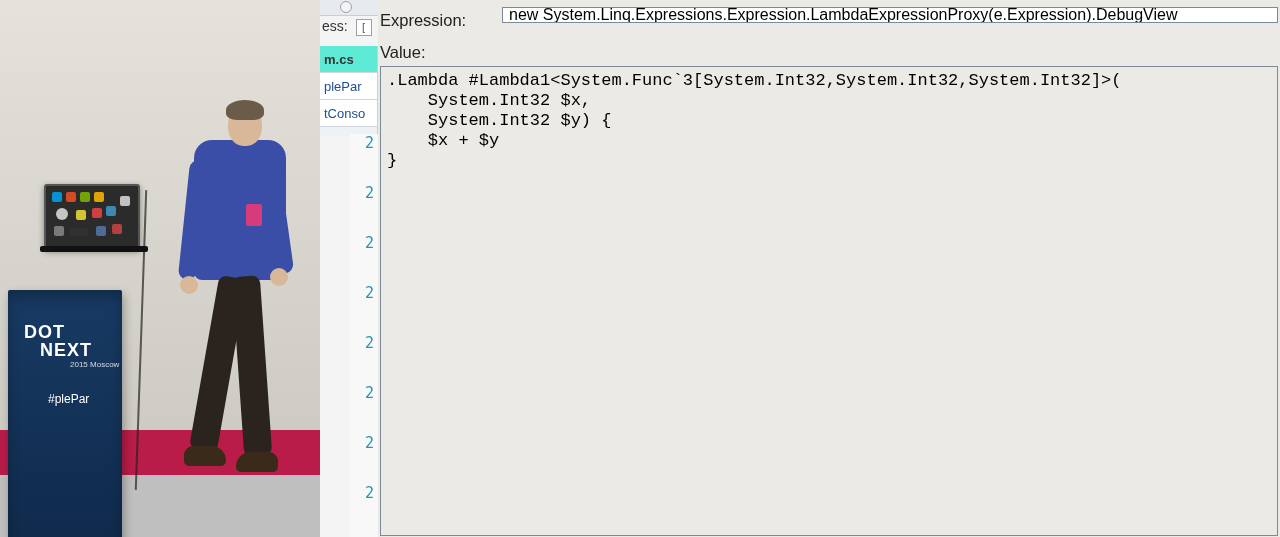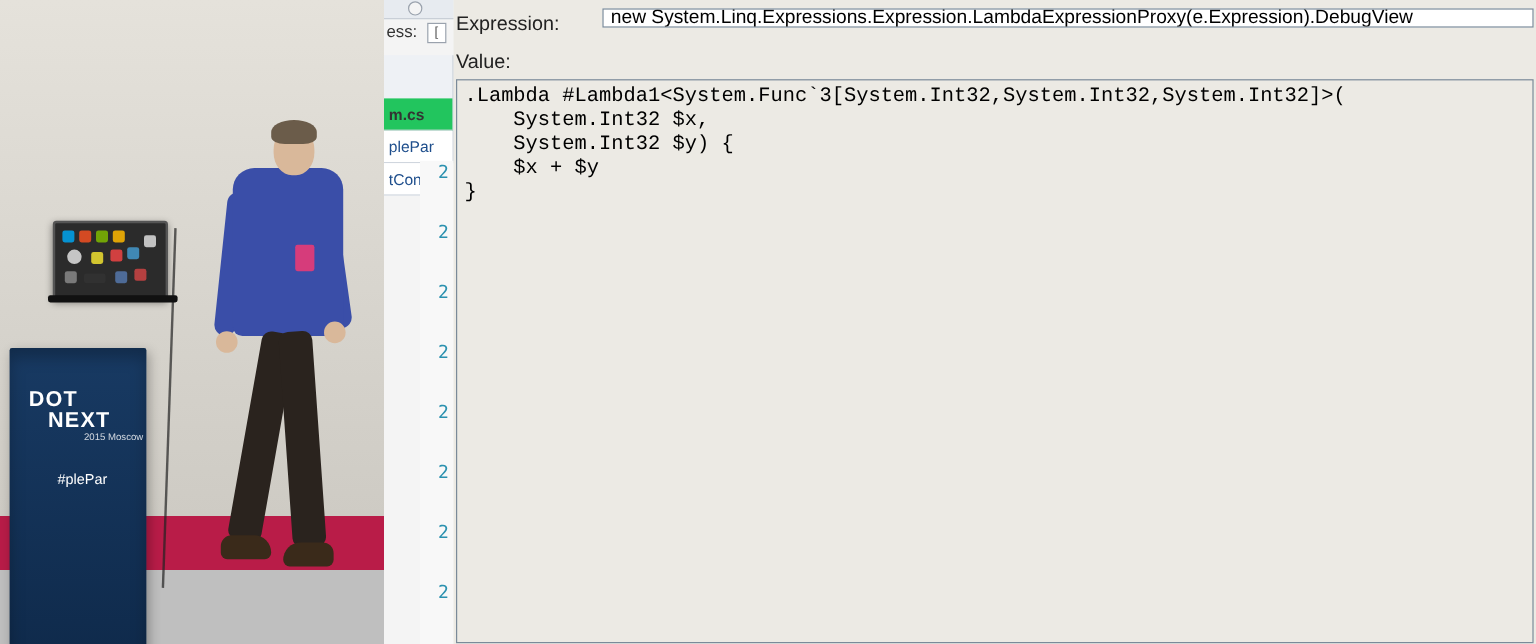--- a/index.html
+++ b/index.html
@@ -91,21 +91,21 @@
     .ide .tabstrip {
       position:absolute; left:0; top:46px; width:58px; height:90px;
       background:#eef1f5; border-right:1px solid #c9cfd7;
     }
     .ide .tab {
       position:relative; height:27px; line-height:27px;
       padding-left:4px; font-size:13px; color:#1e4e8c;
       border-bottom:1px solid #d0d6de; white-space:nowrap; overflow:hidden;
       background:#fff;
     }
-    .ide .tab.active { background:#22c55e; font-weight:600; color:#333;margin-top:36px; }
+    .ide .tab.active { background:#5eead4; font-weight:600; color:#333; }
     .ide .procrow {
       position:absolute; left:0; top:18px; width:58px; height:24px;
       font-size:14px; color:#333; padding-left:2px; white-space:nowrap; overflow:hidden;
     }
     .ide .procrow .lbl { color:#333; }
     .ide .procrow .drop {
       display:inline-block; margin-left:4px; width:16px; height:17px;
       border:1px solid #9aa2ad; background:#fff; vertical-align:middle; text-align:center;
       font-size:11px; line-height:15px; color:#555;
     }

